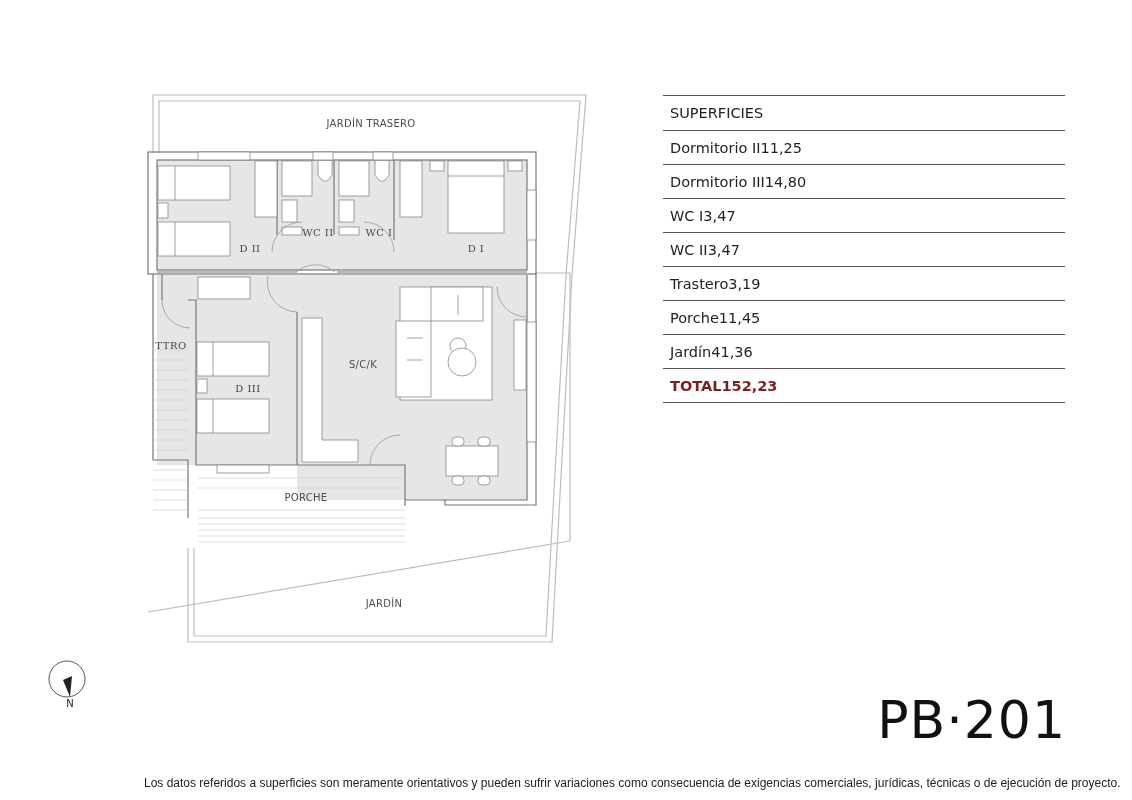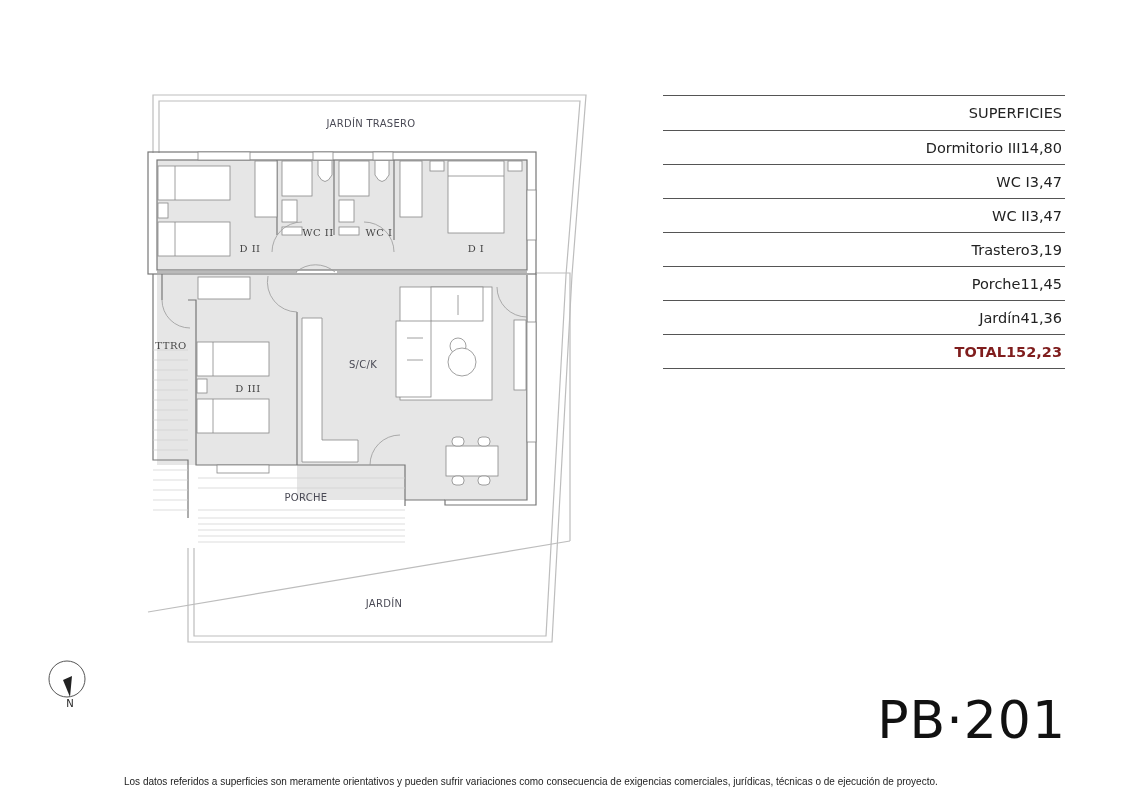--- a/index.html
+++ b/index.html
@@ -1,25 +1,25 @@
 <!DOCTYPE html>
 <html><head>
 <meta charset="utf-8">
 <style>
   html, body { margin: 0; padding: 0; background: #ffffff; }
   body { width: 1132px; height: 800px; position: relative; overflow: hidden; font-family: "DejaVu Sans", sans-serif; }
   .plan { position: absolute; left: 0; top: 0; width: 620px; height: 720px; }
   .room-label { font-family: "DejaVu Serif", serif; font-size: 10px; fill: #444; letter-spacing: 0.5px; }
   .zone-label { font-family: "DejaVu Sans", sans-serif; font-size: 10px; fill: #4a4a55; letter-spacing: 0.3px; }
   .table-wrap { position: absolute; left: 663px; top: 95px; width: 402px; }
-  .row { display: flex; justify-content: flex-end; align-items: center; height: 34px; border-bottom: 1px solid #555; font-family: "DejaVu Sans", sans-serif; font-size: 14.5px; color: #222; padding: 0 3px 0 7px; box-sizing: border-box; }
+  .row { display: flex; justify-content: flex-start; align-items: center; height: 34px; border-bottom: 1px solid #555; font-family: "DejaVu Sans", sans-serif; font-size: 14.5px; color: #222; padding: 0 3px 0 7px; box-sizing: border-box; }
   .row.header { border-top: 1px solid #555; height: 36px; }
   .row.total { font-weight: bold; color: #7f1d1d; }
   .code { position: absolute; right: 66px; top: 690px; font-family: "DejaVu Sans", sans-serif; font-size: 52px; color: #111; letter-spacing: 1px; margin-left: 48px; }
-  .disclaimer { position: absolute; left: 124px; top: 776px; font-family: "Liberation Sans", sans-serif; font-size: 10px; color: #222; white-space: nowrap; }
+  .disclaimer { position: absolute; left: 144px; top: 776px; font-family: "Liberation Sans", sans-serif; font-size: 12px; color: #222; white-space: nowrap; }
   .compass { position: absolute; left: 46px; top: 660px; width: 44px; height: 50px; }
 </style>
 </head>
 <body>
 
 <svg class="plan" viewBox="0 0 620 720" xmlns="http://www.w3.org/2000/svg">
 
   <g fill="none" stroke="#bdbdbd" stroke-width="1.2">
     <polyline points="153,153 153,95 586,95 572,275"></polyline>
     <polyline points="159,153 159,101 580,101 566,275"></polyline>
@@ -170,20 +170,24 @@
   <circle cx="21" cy="19" r="18" fill="none" stroke="#555" stroke-width="1"></circle>
   <polygon points="17,20 26,16 24,37" fill="#222"></polygon>
   <text x="24" y="47" text-anchor="middle" font-family="DejaVu Sans, sans-serif" font-size="10" fill="#222">N</text>
 </svg>
 
 <div class="table-wrap">
   <div class="row header">
     <span>SUPERFICIES</span>
   </div>
   <div class="row">
+      <span>Dormitorio II</span>
+      <span>11,25</span>
+    </div>
+  <div class="row">
       <span>Dormitorio III</span>
       <span>14,80</span>
     </div>
   <div class="row">
       <span>WC I</span>
       <span>3,47</span>
     </div>
   <div class="row">
       <span>WC II</span>
       <span>3,47</span>

